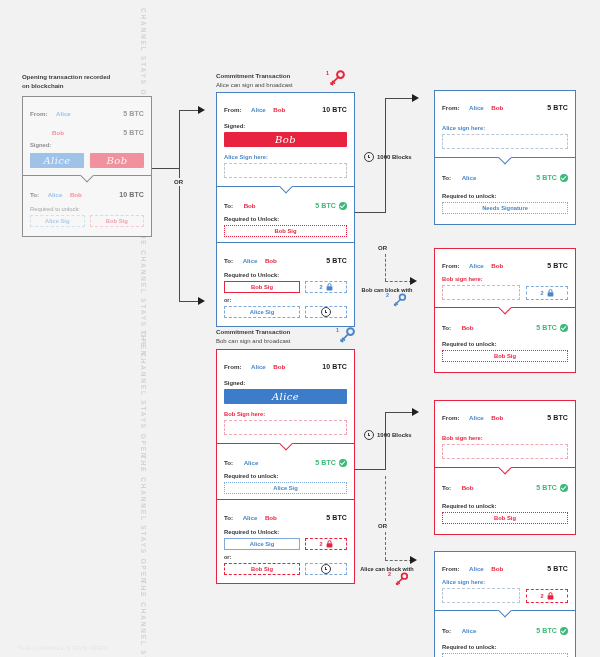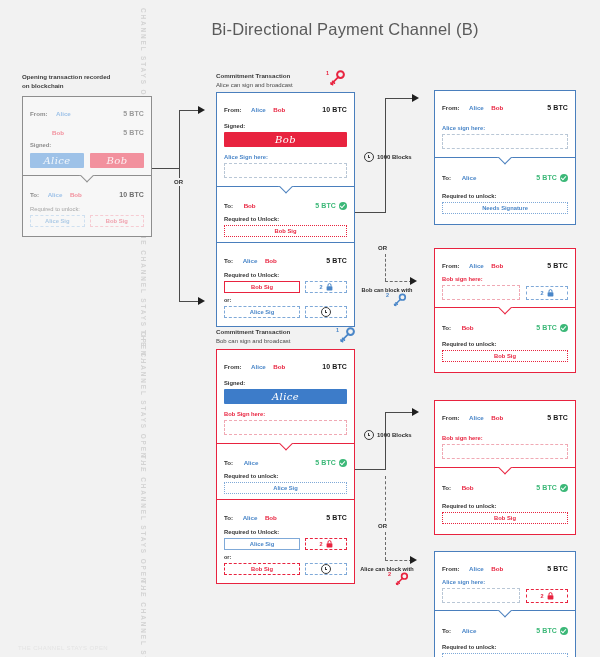--- a/index.html
+++ b/index.html
@@ -141,21 +141,20 @@
     text-align:center;white-space:nowrap;
   }
   .keyglyph{position:absolute;}
   .keynum{position:absolute;font-size:5.5px;font-weight:700;}
 </style>
 </head>
 <body>
 
 <div class="stage">
 
-  <div class="title">Bi-Directional Payment Channel (B)</div>
 
   <div class="vtext" style="left:147px;top:8px;">CHANNEL STAYS OPEN</div>
   <div class="vtext" style="left:147px;top:228px;">THE CHANNEL STAYS OPEN...</div>
   <div class="vtext" style="left:147px;top:330px;">THE CHANNEL STAYS OPEN...</div>
   <div class="vtext" style="left:147px;top:455px;">THE CHANNEL STAYS OPEN...</div>
   <div class="vtext" style="left:147px;top:580px;">THE CHANNEL STAYS OPEN...</div>
   <div class="botfade">THE CHANNEL STAYS OPEN</div>
 
   <div class="caption" style="left:22px;top:73px;width:130px;">
     <span>Opening transaction recorded</span><br>

